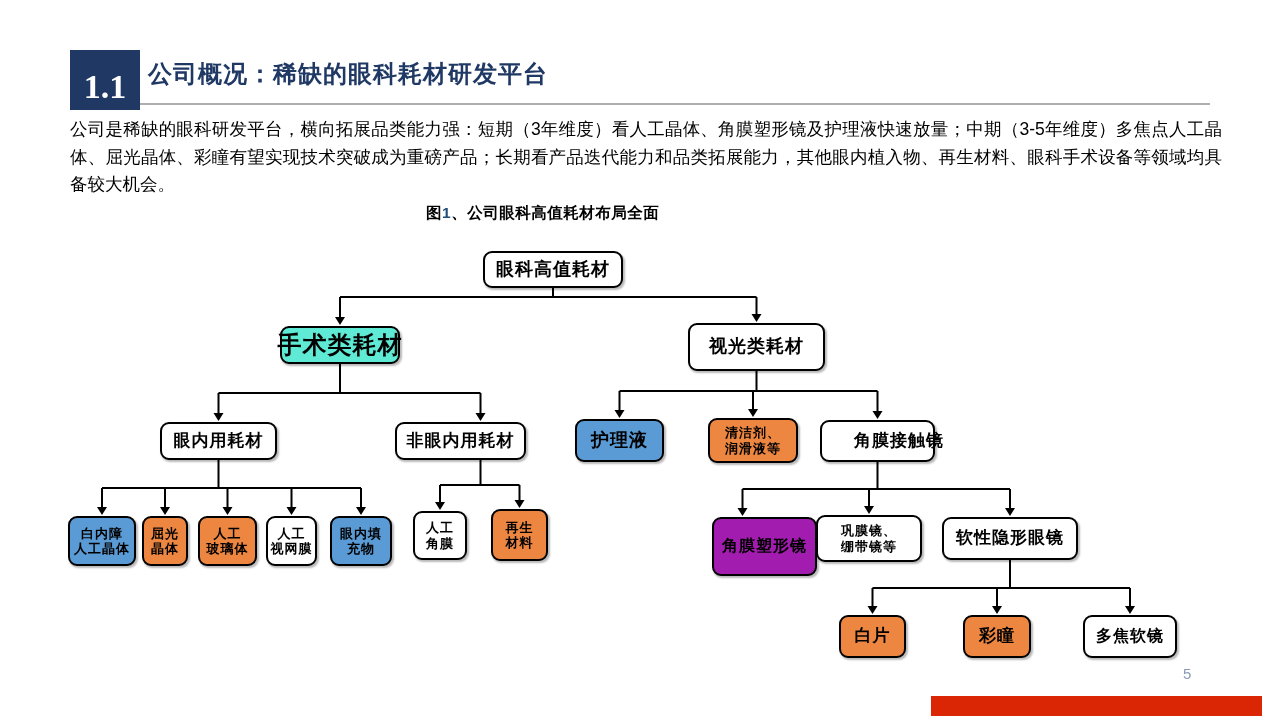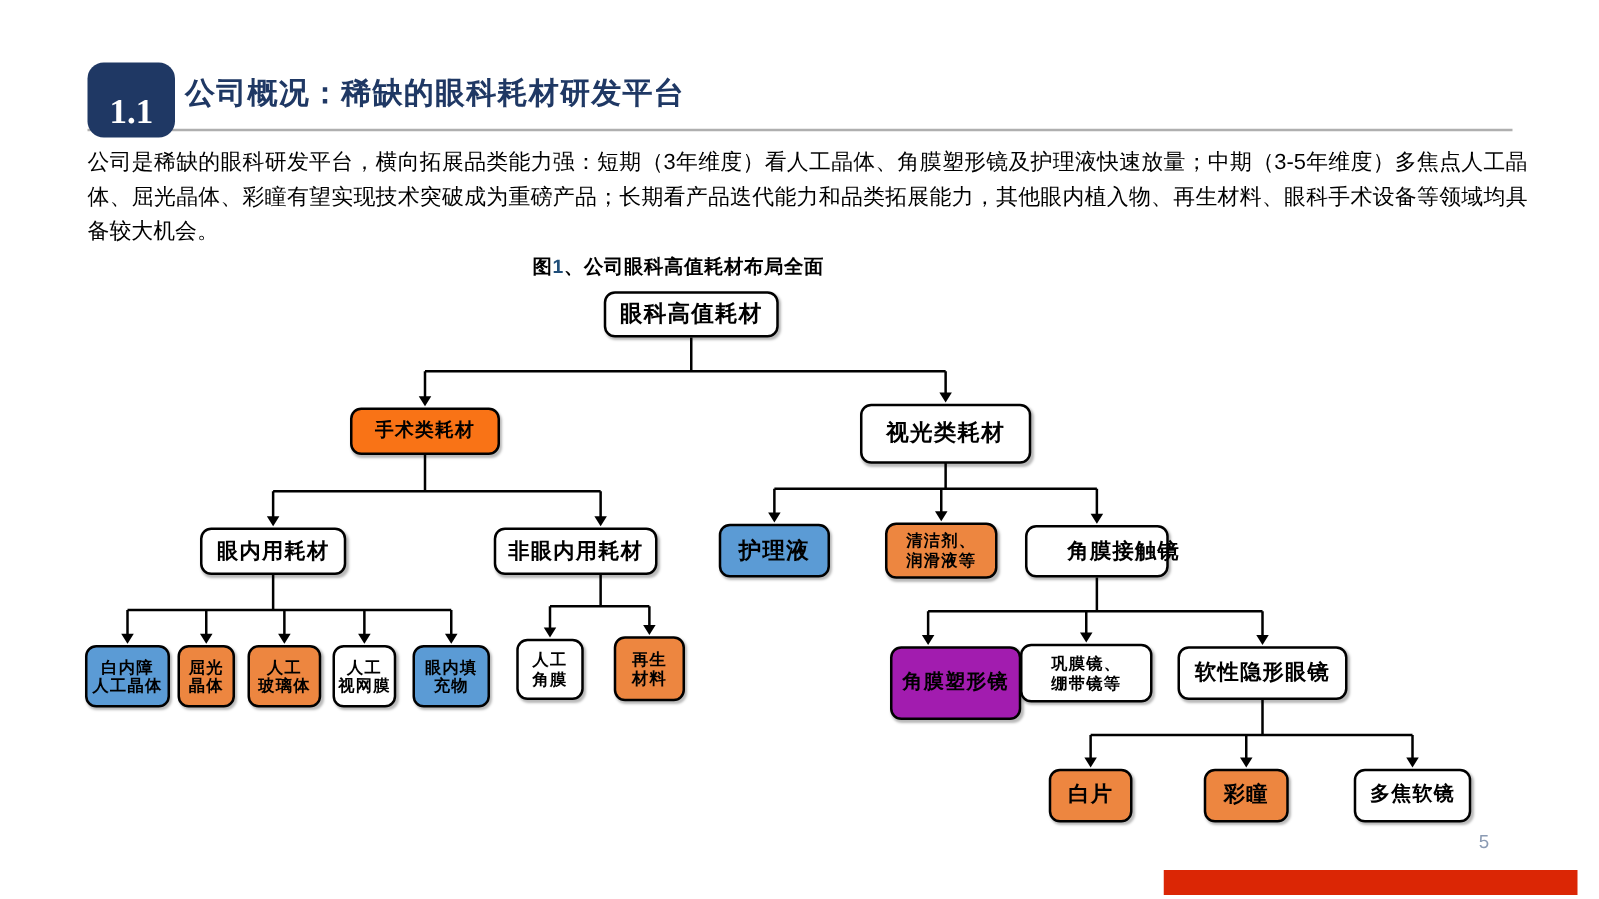--- a/index.html
+++ b/index.html
@@ -16,25 +16,24 @@
     position: absolute;
     left: 70px; top: 50px;
     width: 70px; height: 60px;
     background: #1F3864;
     color: #ffffff;
     display: flex;
     align-items: flex-end;
     justify-content: center;
     font-family: "Liberation Serif", serif;
     font-weight: bold;
-    font-size: 28px;
+    font-size: 34px;
     padding-bottom: 4px;
     box-sizing: border-box;
     z-index: 3;
-    border-radius: 13px;
   }
   .header-title {
     position: absolute;
     left: 148px; top: 58px;
     color: #1F3864;
     font-weight: bold;
     font-size: 24px;
     letter-spacing: 1px;
     z-index: 3;
   }
@@ -152,24 +151,24 @@
       <polygon points="864,506 874,506 869,514" fill="#000000"></polygon>
       <polygon points="1005,508 1015,508 1010,516" fill="#000000"></polygon>
       <path d="M 877.5 462 L 877.5 489 M 742.5 489 L 1010 489 M 742.5 489 L 742.5 509 M 869 489 L 869 507 M 1010 489 L 1010 509" stroke="#000000" stroke-width="2" fill="none"></path>
       <polygon points="867.5,606 877.5,606 872.5,614" fill="#000000"></polygon>
       <polygon points="992,606 1002,606 997,614" fill="#000000"></polygon>
       <polygon points="1125,606 1135,606 1130,614" fill="#000000"></polygon>
       <path d="M 1010 560 L 1010 588 M 872.5 588 L 1130 588 M 872.5 588 L 872.5 607 M 997 588 L 997 607 M 1130 588 L 1130 607" stroke="#000000" stroke-width="2" fill="none"></path>
     </svg>
 
   <div id="diagram-nodes">
-      <div class="node" style="left: 483px; top: 233px; width: 140px; height: 37px; font-size: 18px; background: rgb(255, 255, 255);">
+      <div class="node" style="left: 483px; top: 251px; width: 140px; height: 37px; font-size: 18px; background: rgb(255, 255, 255);">
         <div>眼科高值耗材</div>
       </div>
-      <div class="node" style="left: 280px; top: 326px; width: 120px; height: 38px; font-size: 15px; background: #f97316;">
+      <div class="node" style="left: 280px; top: 326px; width: 120px; height: 38px; font-size: 24px; background: #5eead4;">
         <div>手术类耗材</div>
       </div>
       <div class="node" style="left: 688px; top: 323px; width: 137px; height: 48px; font-size: 18px; background: rgb(255, 255, 255);">
         <div>视光类耗材</div>
       </div>
       <div class="node" style="left: 160px; top: 422px; width: 117px; height: 38px; font-size: 17px; background: rgb(255, 255, 255);">
         <div>眼内用耗材</div>
       </div>
       <div class="node" style="left: 395px; top: 422px; width: 131px; height: 38px; font-size: 17px; background: rgb(255, 255, 255);">
         <div>非眼内用耗材</div>

